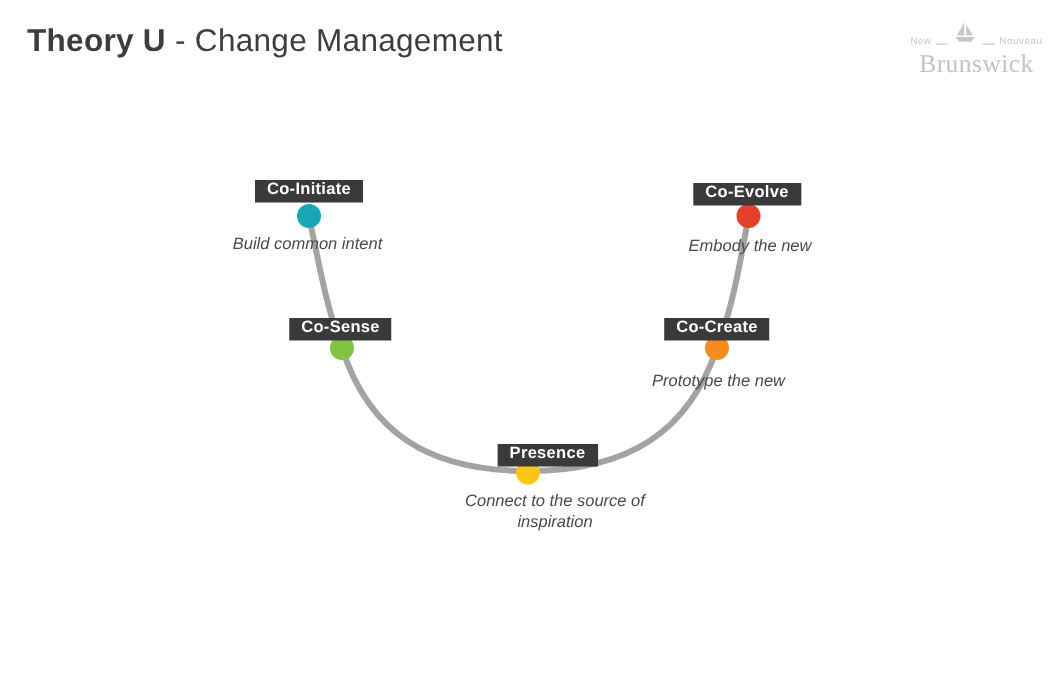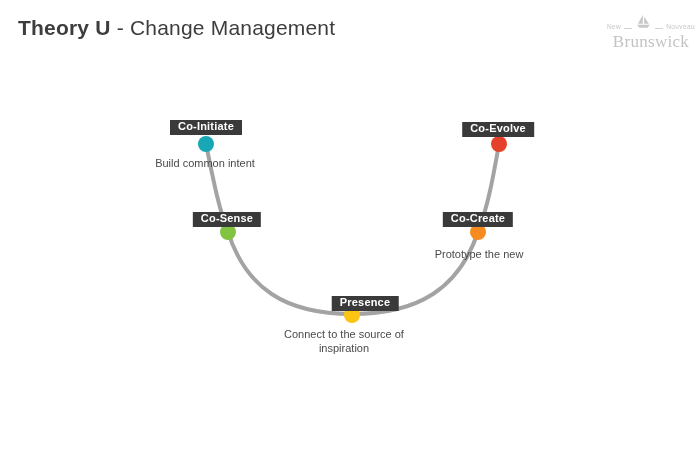--- a/index.html
+++ b/index.html
@@ -72,32 +72,33 @@
     padding: 0 8px 3px 8px;
     white-space: nowrap;
     letter-spacing: 0.2px;
   }
   .stage-desc {
     position: absolute;
     transform: translateX(-50%);
     width: 230px;
     text-align: center;
     font-size: 11px;
+    font-style: italic;
     color: #4a4a4a;
     white-space: pre-line;
     line-height: 1.3;
   }
 
   
   #label-co-initiate { left: 206px; top: 120px; }
   #desc-co-initiate  { left: 205px; top: 156px; }
   #label-co-sense    { left: 227px; top: 212px; }
   #desc-co-sense     { left: 227px; top: 244px; }
   #label-presence    { left: 365px; top: 296px; }
-  #desc-presence     { left: 344px; top: 327px; }
+  #desc-presence     { left: 370px; top: 327px; }
   #label-co-create   { left: 478px; top: 212px; }
   #desc-co-create    { left: 479px; top: 247px; }
   #label-co-evolve   { left: 498px; top: 122px; }
   #desc-co-evolve    { left: 500px; top: 157px; }
 
   
   .pinwheel {
     position: absolute;
     left: 651px;
     top: 400px;
@@ -146,20 +147,21 @@
   <div id="label-co-sense" class="stage-label">Co-Sense</div>
 
   <div id="label-presence" class="stage-label">Presence</div>
   <div id="desc-presence" class="stage-desc">Connect to the source of
 inspiration</div>
 
   <div id="label-co-create" class="stage-label">Co-Create</div>
   <div id="desc-co-create" class="stage-desc">Prototype the new</div>
 
   <div id="label-co-evolve" class="stage-label">Co-Evolve</div>
+  <div id="desc-co-evolve" class="stage-desc">Embody the new</div>
 
   <svg class="pinwheel" width="38" height="40" viewBox="-19 -20 38 40">
     <g stroke-width="2" stroke-linejoin="round">
       <path transform="rotate(0)" d="M -6 -17 L 6 -17 L 3.8 -9.5 L -3.8 -9.5 Z" fill="#2babe2" stroke="#2babe2"></path>
       <path transform="rotate(72)" d="M -6 -17 L 6 -17 L 3.8 -9.5 L -3.8 -9.5 Z" fill="#72bf44" stroke="#72bf44"></path>
       <path transform="rotate(144)" d="M -6 -17 L 6 -17 L 3.8 -9.5 L -3.8 -9.5 Z" fill="#fdc010" stroke="#fdc010"></path>
       <path transform="rotate(216)" d="M -6 -17 L 6 -17 L 3.8 -9.5 L -3.8 -9.5 Z" fill="#f26522" stroke="#f26522"></path>
       <path transform="rotate(288)" d="M -6 -17 L 6 -17 L 3.8 -9.5 L -3.8 -9.5 Z" fill="#e43b26" stroke="#e43b26"></path>
     </g>
   </svg>

